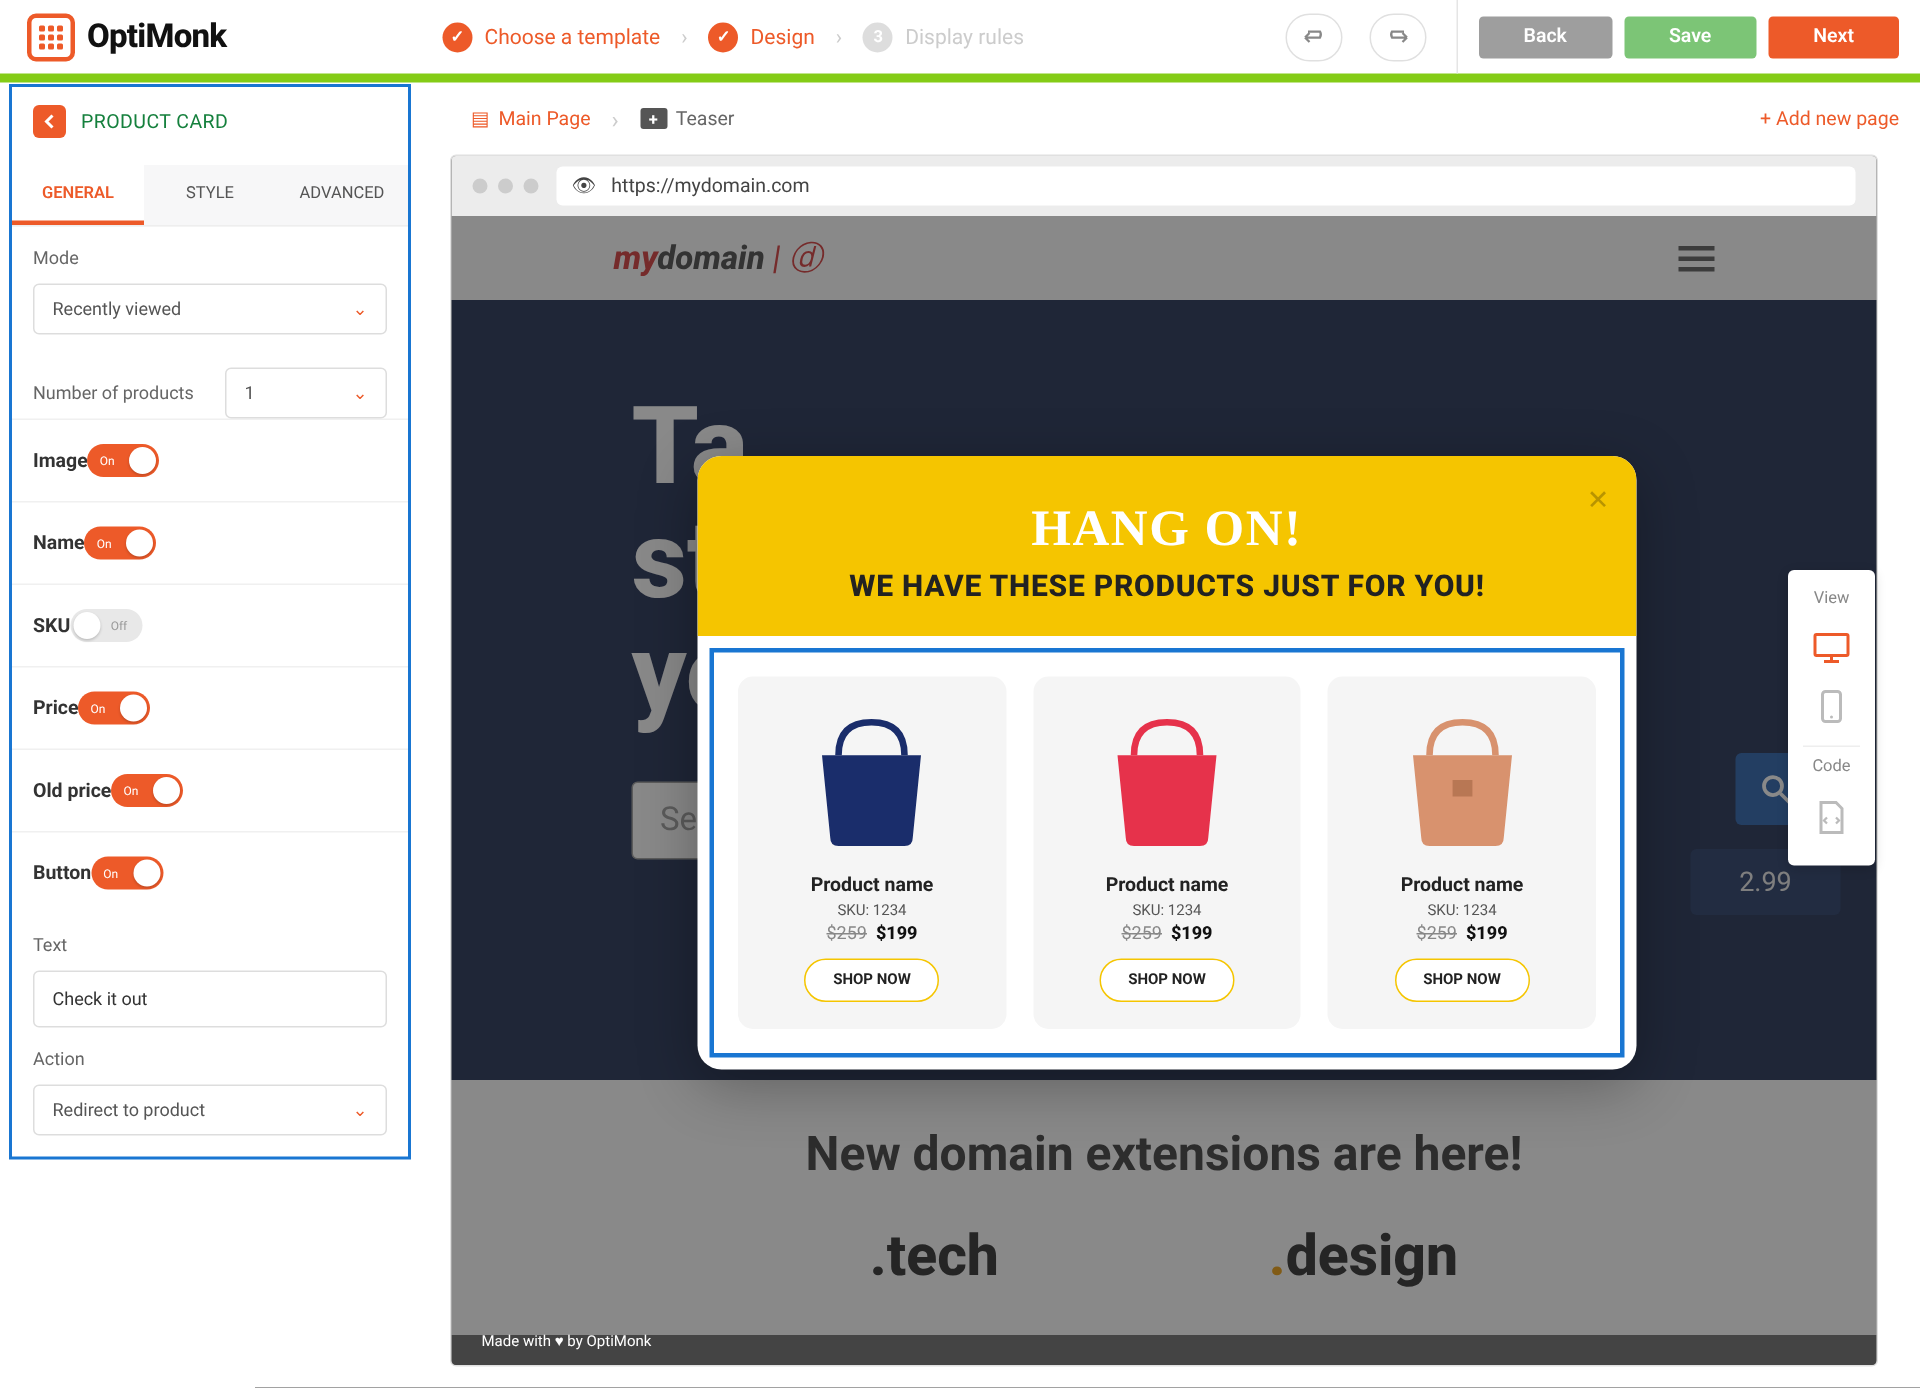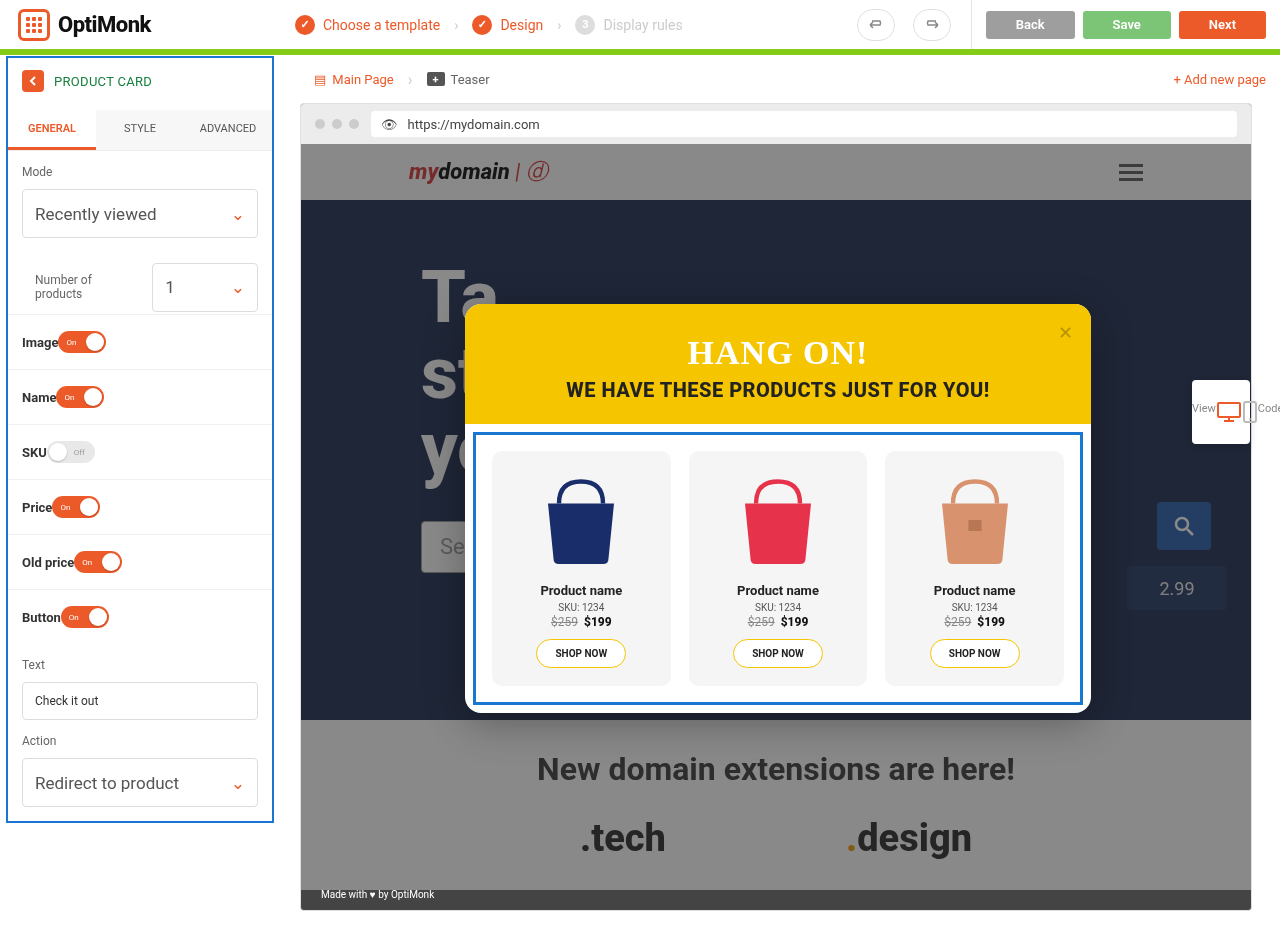--- a/index.html
+++ b/index.html
@@ -27,21 +27,21 @@
 .abtn.next{background:#ed5a29}
 .sidepanel{position:absolute;left:6px;top:56px;width:268px;border:2px solid #1976d2;background:#fff;padding-bottom:14px}
 .panelhead{display:flex;align-items:center;gap:10px;padding:12px 14px 18px}
 .backbtn{width:22px;height:22px;background:#ed5a29;border-radius:4px;display:flex;align-items:center;justify-content:center;color:#fff;cursor:pointer}
 .paneltitle{font-size:13px;color:#15803d;letter-spacing:0.3px}
 .tabs{display:flex;border-bottom:1px solid #eee;background:#f7f7f8}
 .tab{flex:1;text-align:center;padding:12px 0;font-size:11px;color:#555;cursor:pointer}
 .tab.active{color:#ed5a29;border-bottom:3px solid #ed5a29;font-weight:600;background:#fff}
 .fields{padding:14px 14px 0}
 .flabel{font-size:12px;color:#666;margin-bottom:10px}
-.select{position:relative;border:1px solid #ddd;border-radius:4px;height:49px;display:flex;align-items:center;padding:0 12px;font-size:17px;color:#555;cursor:pointer;background:#fff}
+.select{position:relative;border:1px solid #ddd;border-radius:4px;height:34px;display:flex;align-items:center;padding:0 12px;font-size:12px;color:#555;cursor:pointer;background:#fff}
 .select .chev{position:absolute;right:12px;color:#ed5a29}
 .nprod{display:flex;align-items:center;justify-content:space-between;margin-top:22px}
 .nprod .select{width:108px}
 .togrow{display:flex;align-items:center;justify-content:flex-start;padding:16px 14px;border-top:1px solid #f0f0f0}
 .togrow:first-of-type{margin-top:14px}
 .toglabel{font-size:13px;font-weight:700;color:#333}
 .toggle{width:48px;height:22px;border-radius:11px;position:relative;cursor:pointer;display:flex;align-items:center}
 .toggle.on{background:#ed5a29}
 .toggle.off{background:#e8e8e8}
 .toggle .knob{width:18px;height:18px;background:#fff;border-radius:50%;position:absolute;box-shadow:0 1px 2px rgba(0,0,0,0.2)}
@@ -63,21 +63,21 @@
 .preview{position:absolute;left:0;right:28px;top:48px;bottom:14px;border:1px solid #e0e0e0;border-radius:4px;overflow:hidden;background:#666}
 .browserbar{height:40px;background:#ececec;display:flex;align-items:center;padding:0 14px;gap:12px}
 .dots3{display:flex;gap:7px}
 .dots3 span{width:10px;height:10px;background:#ccc;border-radius:50%}
 .urlbar{flex:1;height:26px;background:#fff;border-radius:4px;display:flex;align-items:center;padding:0 10px;gap:10px;font-size:13px;color:#444}
 .site{position:absolute;top:40px;left:0;right:0;bottom:0}
 .overlay{position:absolute;inset:0;background:rgba(40,40,40,0.55)}
 .sitehead{height:56px;background:#fff;display:flex;align-items:center;justify-content:space-between;padding:0 108px}
 .sitelogo{font-size:22px;font-weight:800;font-style:italic}
 .sitelogo .my{color:#d32f2f}
-.sitelogo .dom{color:#000000}
+.sitelogo .dom{color:#404040}
 .hamb{display:flex;flex-direction:column;gap:4px;cursor:pointer}
 .hamb span{width:24px;height:3px;background:#555}
 .hero{background:#16244a;height:520px;position:relative;padding:60px 120px}
 .herotxt{font-size:72px;font-weight:800;color:#fff;line-height:1.05}
 .searchbox{margin-top:34px;width:520px;height:52px;background:#fff;border:1px solid #999;border-radius:4px;display:flex;align-items:center;padding:0 18px;font-size:22px;color:#999}
 .pricebox{position:absolute;right:24px;bottom:110px;width:100px;height:44px;background:#1b315f;color:#e8e8e8;display:flex;align-items:center;justify-content:center;font-size:18px;border-radius:4px}
 .searchbtn{position:absolute;right:40px;bottom:170px;width:54px;height:48px;background:#1e5aa8;border-radius:4px;display:flex;align-items:center;justify-content:center;color:#fff}
 .below{background:#fff;padding:30px 0;text-align:center}
 .below h2{font-size:32px;font-weight:700;color:#333;margin-bottom:28px}
 .exts{display:flex;justify-content:center;gap:180px;font-size:38px;font-weight:800;color:#222}
@@ -91,21 +91,21 @@
 .prodcard{flex:1;background:#f5f5f5;border-radius:10px;padding:14px 10px 18px;text-align:center;display:flex;flex-direction:column;align-items:center}
 .bag{width:110px;height:110px;position:relative;margin-bottom:8px}
 .bag svg{width:100%;height:100%}
 .pname{font-size:13px;font-weight:700;color:#222;margin-bottom:4px}
 .psku{font-size:10px;color:#555;margin-bottom:2px}
 .pprice{font-size:12px;margin-bottom:10px}
 .pprice .old{text-decoration:line-through;color:#888;margin-right:6px}
 .pprice .new{font-weight:800;color:#111}
 .shopbtn{border:1px solid #f5c500;background:#fff;color:#222;font-size:10px;font-weight:700;padding:8px 18px;border-radius:18px;cursor:pointer}
 .credit{position:absolute;left:20px;bottom:10px;color:#fff;font-size:10px}
-.viewpanel{position:absolute;right:30px;top:380px;width:58px;background:#fff;border-radius:4px;box-shadow:0 2px 8px rgba(0,0,0,0.15);display:flex;flex-direction:row;align-items:center;padding:12px 0}
+.viewpanel{position:absolute;right:30px;top:380px;width:58px;background:#fff;border-radius:4px;box-shadow:0 2px 8px rgba(0,0,0,0.15);display:flex;flex-direction:column;align-items:center;padding:12px 0}
 .viewpanel .vlbl{font-size:11px;color:#888;margin-bottom:8px}
 .viewpanel .vicn{margin:8px 0;color:#bbb;cursor:pointer;display:flex;align-items:center;justify-content:center}
 .viewpanel .vicn.active{color:#ed5a29}
 .viewpanel .vsep{width:38px;height:1px;background:#eee;margin:6px 0}
 </style>
 </head>
 <body>
 
 <div class="topbar">
   <div class="logo">
@@ -173,21 +173,21 @@
     <div class="tab">STYLE</div>
     <div class="tab">ADVANCED</div>
   </div>
   <div class="fields">
     <div class="flabel">Mode</div>
     <div class="select">
         <span>Recently viewed</span>
         <span class="chev">⌄</span>
       </div>
     <div class="nprod">
-      <div class="flabel" style="margin:13px">Number of products</div>
+      <div class="flabel" style="margin:0">Number of products</div>
       <div class="select">
           <span>1</span>
           <span class="chev">⌄</span>
         </div>
     </div>
   </div>
   <div class="togrow">
       <div class="toglabel">Image</div>
       <div class="toggle on">
         <span class="tlbl">On</span>

